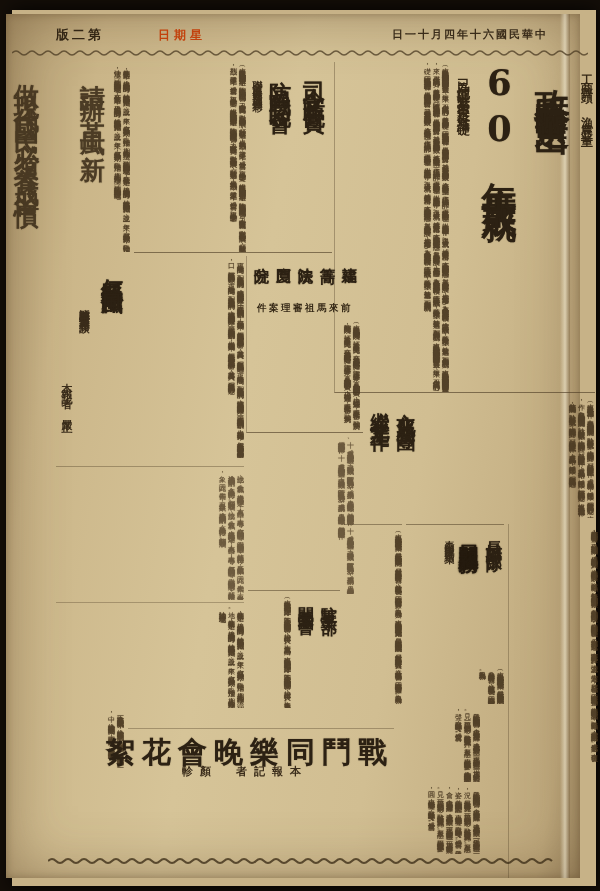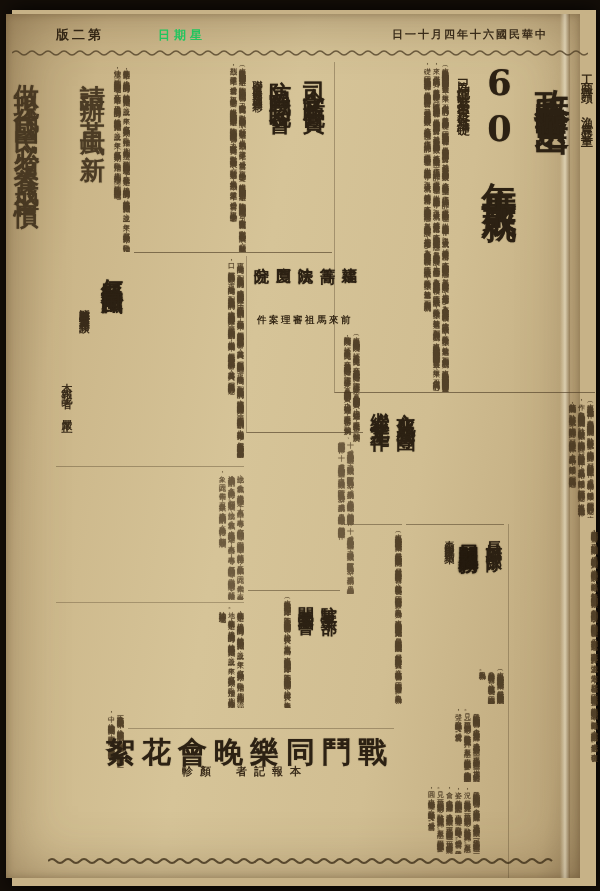--- a/index.html
+++ b/index.html
@@ -23,21 +23,21 @@
          text-shadow:0 0 .7px rgba(70,52,28,.85);text-align:justify;opacity:.92;}
   .vtext.dim{color:#54422a;opacity:.8;}
   .serif{font-family:"DejaVu Serif","Liberation Serif",serif;}
   .hl{font-family:"DejaVu Serif","Liberation Serif",serif;font-weight:700;color:#2c2113;
       text-shadow:0 0 1px rgba(44,33,19,.6);}
   .flexr{display:flex;flex-direction:row-reverse;}
   .col{flex:0 0 auto;}
   .grow{flex:1 1 auto;min-width:0;}
   #masthead{font-size:18px;letter-spacing:13px;color:#2b2012;font-weight:700;}
   #pub-date{font-size:11px;letter-spacing:2px;color:#3a2c1a;font-weight:700;}
-  #weekday{font-size:12px;letter-spacing:4px;color:#22c55e;font-weight:700;}
+  #weekday{font-size:12px;letter-spacing:4px;color:#c2410c;font-weight:700;}
   #page-no{font-size:13px;letter-spacing:3px;color:#332615;font-weight:700;}
   
   #slogan{writing-mode:vertical-rl;text-orientation:upright;font-size:25px;font-weight:700;
           color:#3b2c18;text-shadow:0 0 1.2px rgba(59,44,24,.7);opacity:.88;}
   #slogan .ch{margin-bottom:12px;}
   #slogan .sp{height:16px;display:block;}
   
   .h-main{font-size:35px;letter-spacing:5px;padding:0 3px;}
   .h-kicker{font-size:12px;font-weight:700;letter-spacing:6px;color:#342715;padding-top:3px;}
   .h-sub{font-size:13px;font-weight:700;letter-spacing:4px;color:#342715;padding-top:6px;}
@@ -50,21 +50,21 @@
   .h-gw1{font-size:16px;letter-spacing:3px;}
   .h-gw2{font-size:20px;letter-spacing:2px;font-weight:900;color:#241a0e;text-shadow:0 0 1.6px #241a0e;}
   .h-gw-sub{font-size:10px;font-weight:700;letter-spacing:2px;color:#3a2c1a;padding-top:4px;}
   .h-gar{font-size:16px;letter-spacing:4px;padding:0 1px;}
   .h-var{font-size:29px;letter-spacing:7px;text-align:center;}
   .h-var-by{font-size:11px;letter-spacing:7px;color:#3a2c1a;font-weight:700;text-align:left;}
   
   .pair{writing-mode:vertical-rl;text-orientation:upright;font-size:15px;line-height:17px;
         font-weight:700;color:#2c2113;margin:0 2.5px;font-family:"DejaVu Serif","Liberation Serif",serif;
         text-shadow:0 0 1px rgba(44,33,19,.6);}
-  .court-sub{font-size:9.5px;font-weight:700;color:#342715;letter-spacing:2.5px;text-align:center;margin-top:18px;}
+  .court-sub{font-size:9.5px;font-weight:700;color:#342715;letter-spacing:2.5px;text-align:center;margin-top:6px;}
   svg.wave{display:block;}
 </style>
 </head>
 <body>
 
 <div id="stage">
   <div id="paper-back"></div>
   <div id="paper"></div>
   <div id="fold"></div>
 

